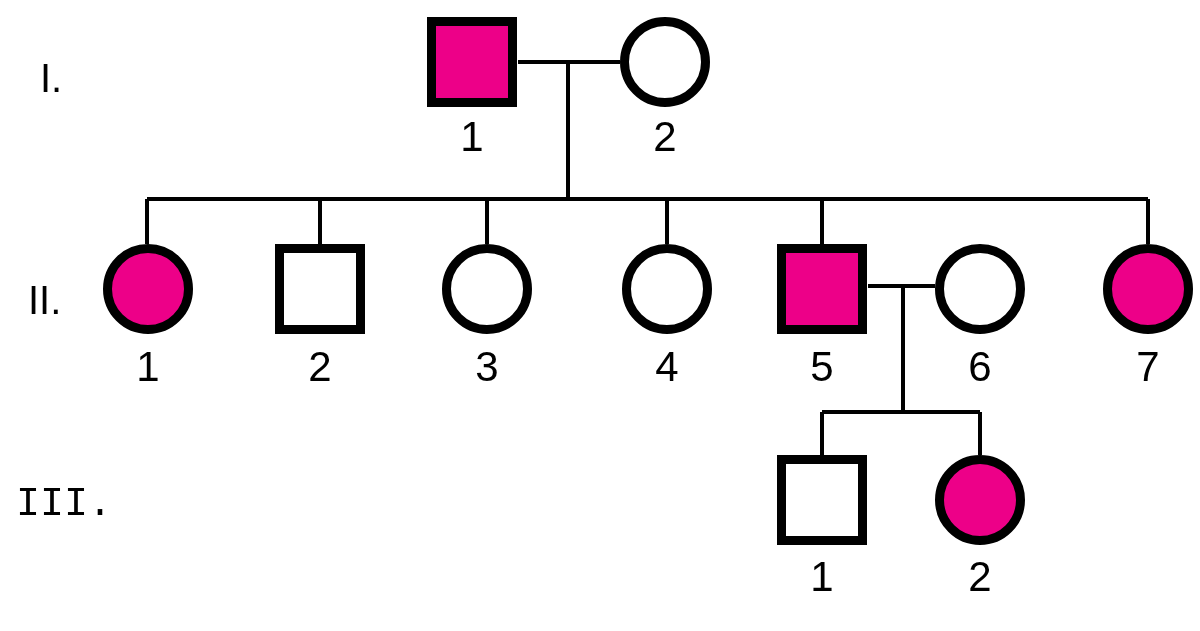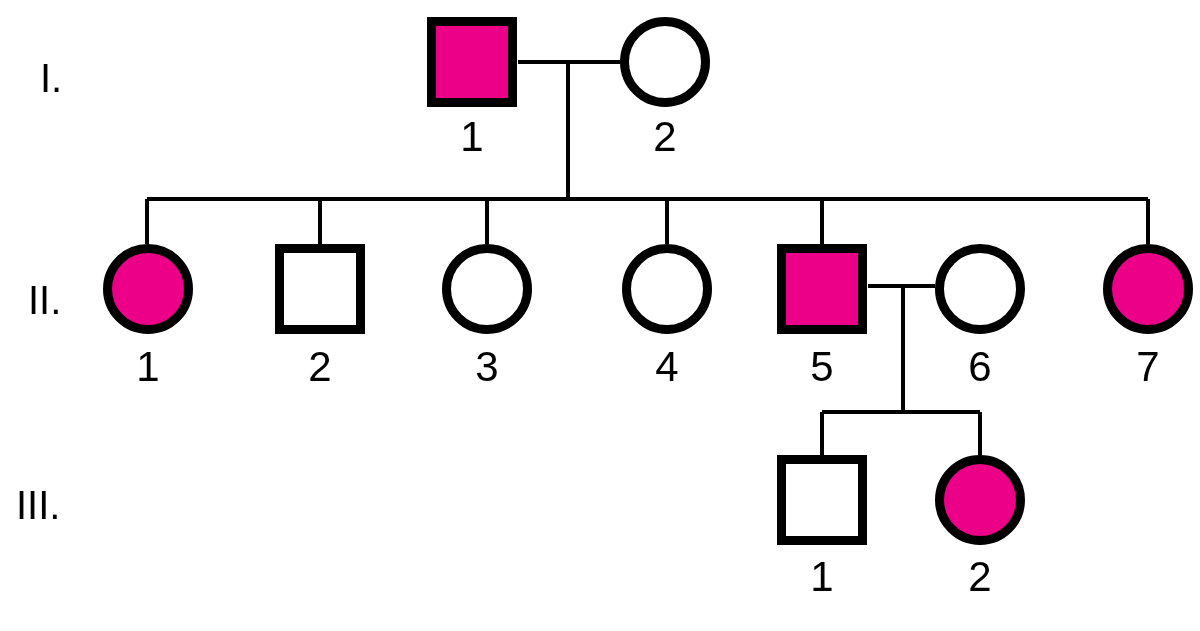--- a/index.html
+++ b/index.html
@@ -81,21 +81,21 @@
         <circle cx="980" cy="289" r="40.5" fill="#FFFFFF" stroke="#000000" stroke-width="9"></circle>
         <circle cx="1148" cy="289" r="40.5" fill="#ED0088" stroke="#000000" stroke-width="9"></circle>
         <rect x="781.5" y="459.5" width="81" height="81" fill="#FFFFFF" stroke="#000000" stroke-width="9"></rect>
         <circle cx="980" cy="500" r="40.5" fill="#ED0088" stroke="#000000" stroke-width="9"></circle>
       </g>
   </svg>
 
   <div id="gen-labels-layer">
       <div class="gen-label" style="left: 40px; top: 58px;">I.</div>
       <div class="gen-label" style="left: 28px; top: 270px; margin-top: 10px;">II.</div>
-      <div class="gen-label" style="left: 16px; top: 485px;">III.</div>
+      <div class="gen-label" style="left: 16px; top: 485px; font-family: Liberation Mono, monospace;">III.</div>
     </div>
   <div id="id-labels-layer">
       <div class="id-label" style="left: 472px; top: 116px;">1</div>
       <div class="id-label" style="left: 665px; top: 116px;">2</div>
       <div class="id-label" style="left: 148px; top: 346px;">1</div>
       <div class="id-label" style="left: 320px; top: 346px;">2</div>
       <div class="id-label" style="left: 487px; top: 346px;">3</div>
       <div class="id-label" style="left: 667px; top: 346px;">4</div>
       <div class="id-label" style="left: 822px; top: 346px;">5</div>
       <div class="id-label" style="left: 980px; top: 346px;">6</div>

